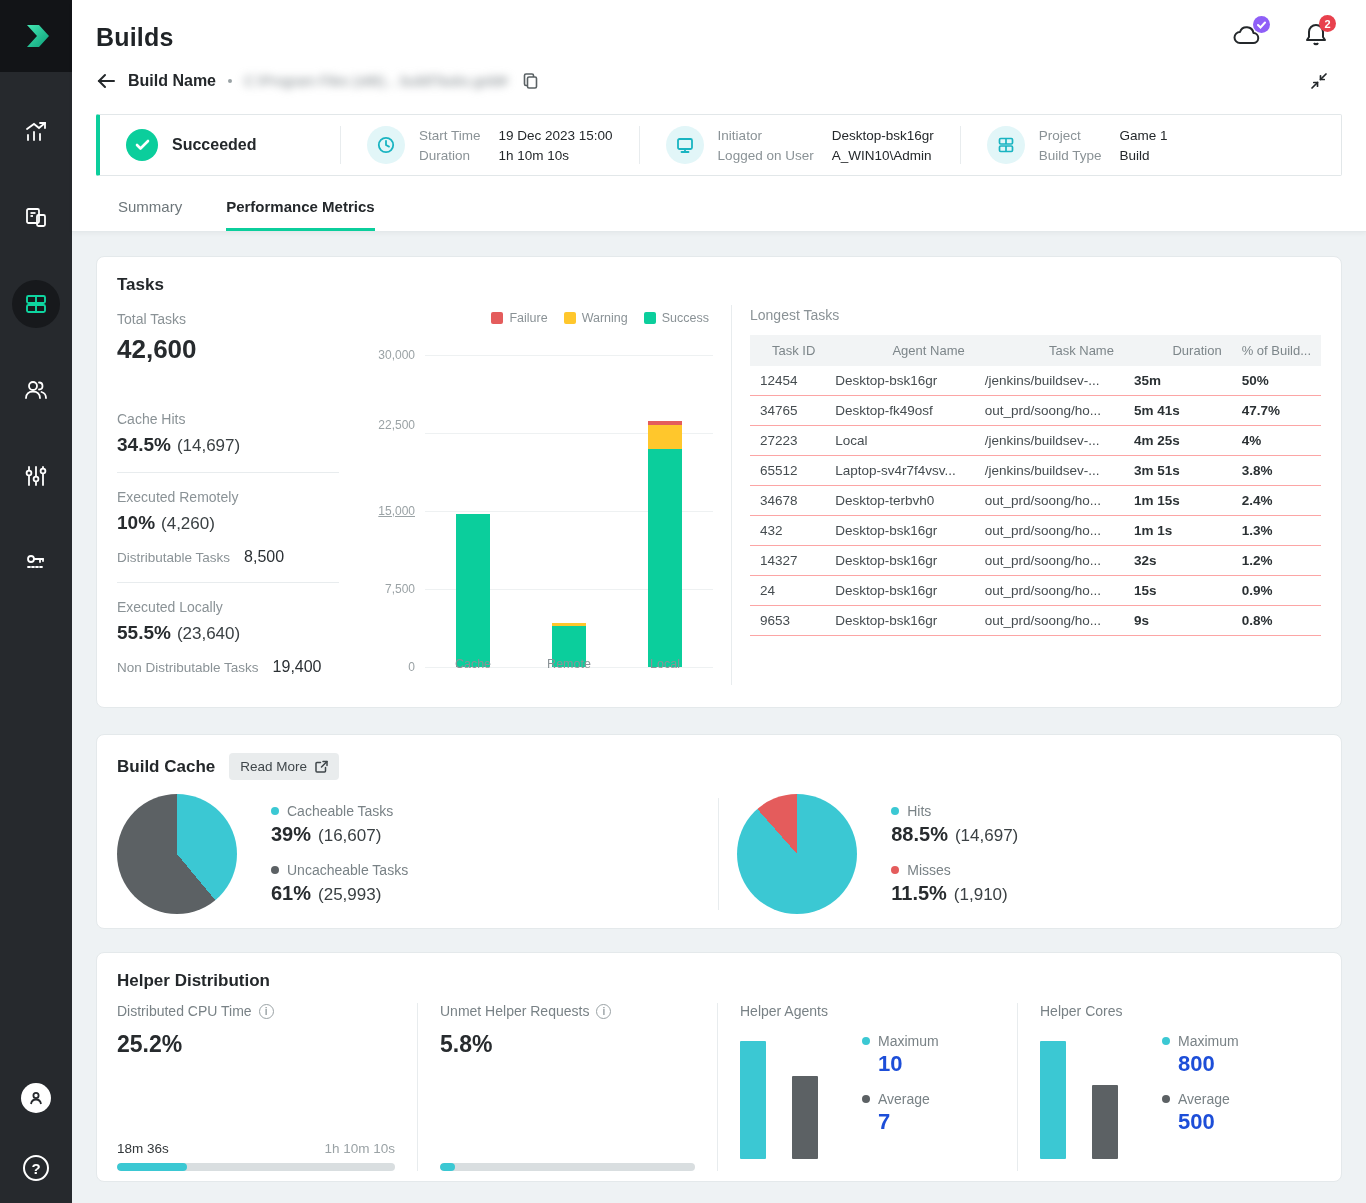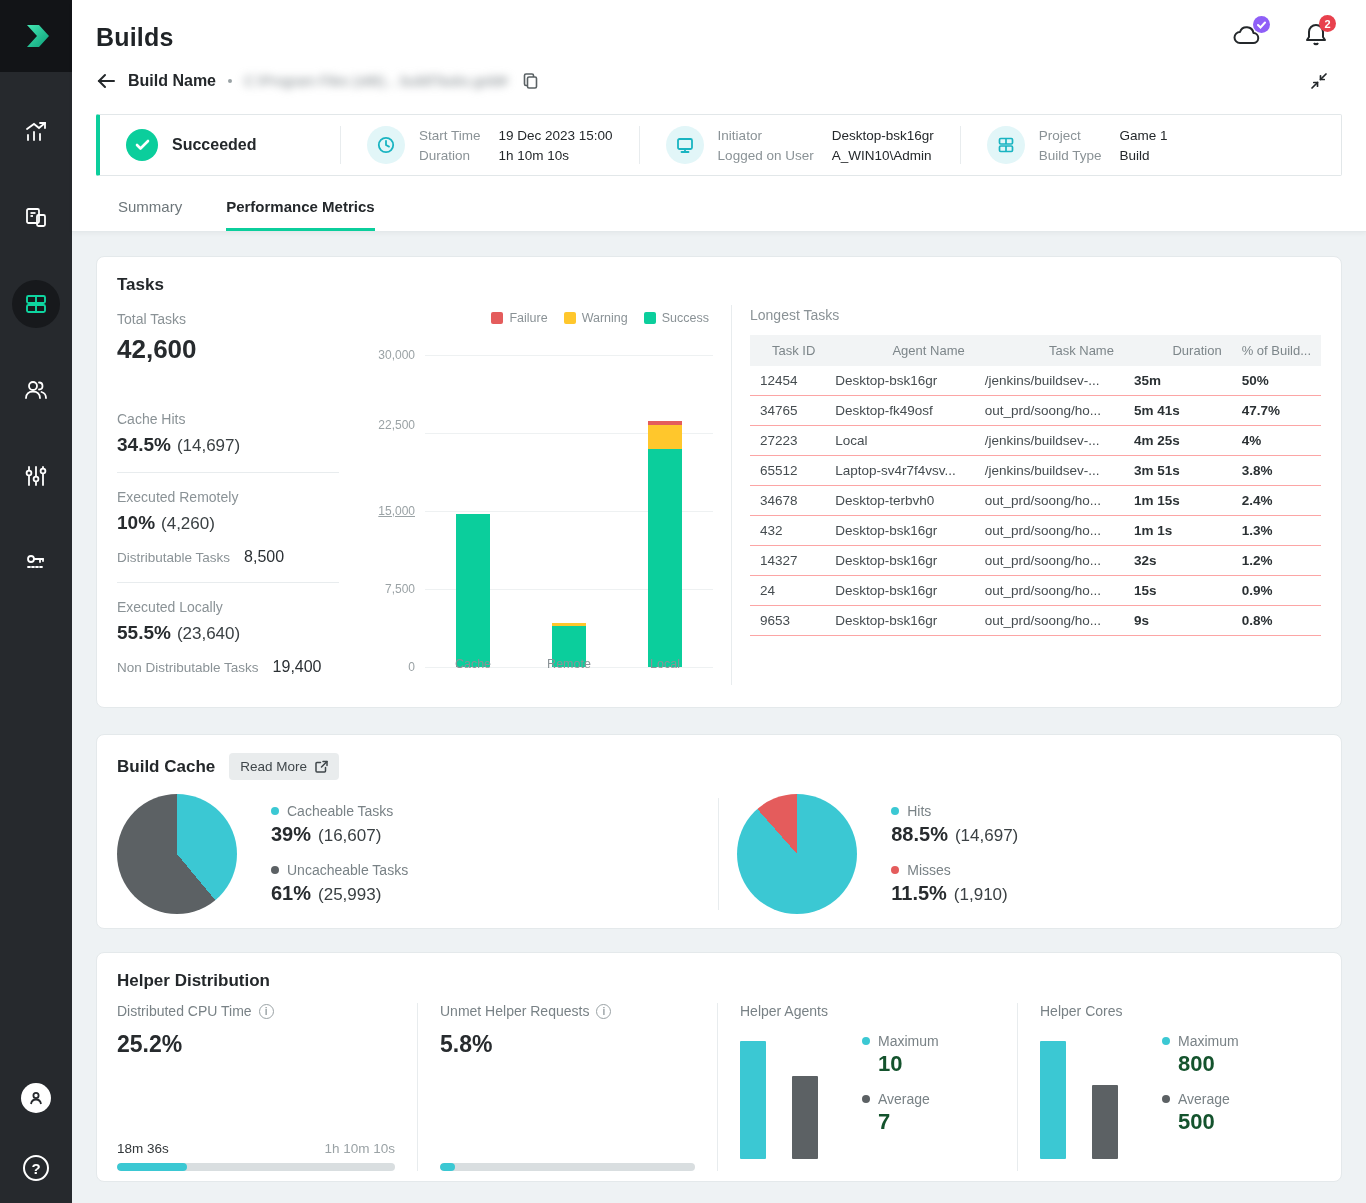--- a/index.html
+++ b/index.html
@@ -120,21 +120,21 @@
   .time-elapsed { color:#32373a; }
   .time-total { color:#9aa2a5; }
   .progress { height:8px; border-radius:4px; background:#d9dee0; overflow:hidden; }
   .progress-fill { height:100%; border-radius:4px; background:#3bc8d3; }
   .mini-wrap { display:flex; margin-top:14px; flex:1; }
   .mini-bars { display:flex; align-items:flex-end; gap:26px; height:122px; margin-top:4px; }
   .minibar { width:26px; border-radius:1px; }
   .mini-legend { margin-left:44px; }
   .ml-item + .ml-item { margin-top:14px; }
   .ml-label { display:flex; align-items:center; gap:8px; font-size:14px; color:#798286; }
-  .ml-value { font-size:22px; font-weight:700; color:#14532d; margin-top:2px; margin-left:16px; }
+  .ml-value { font-size:22px; font-weight:700; color:#1d4ed8; margin-top:2px; margin-left:16px; }
 </style>
 </head>
 <body>
 
 <div class="page">
 
   <div class="sidebar">
     <div class="logo-box">
       <svg width="34" height="34" viewBox="0 0 34 34">
         <defs>

